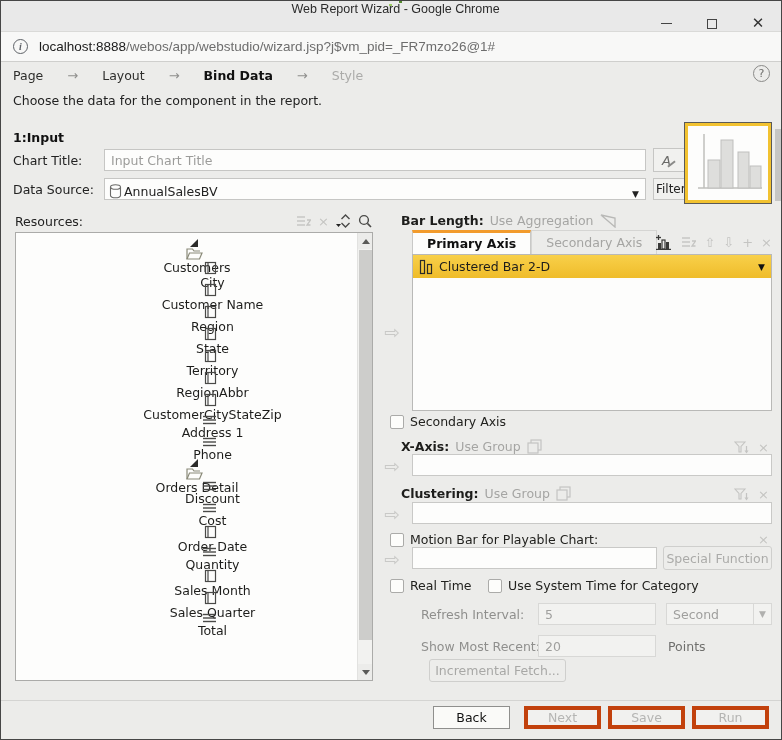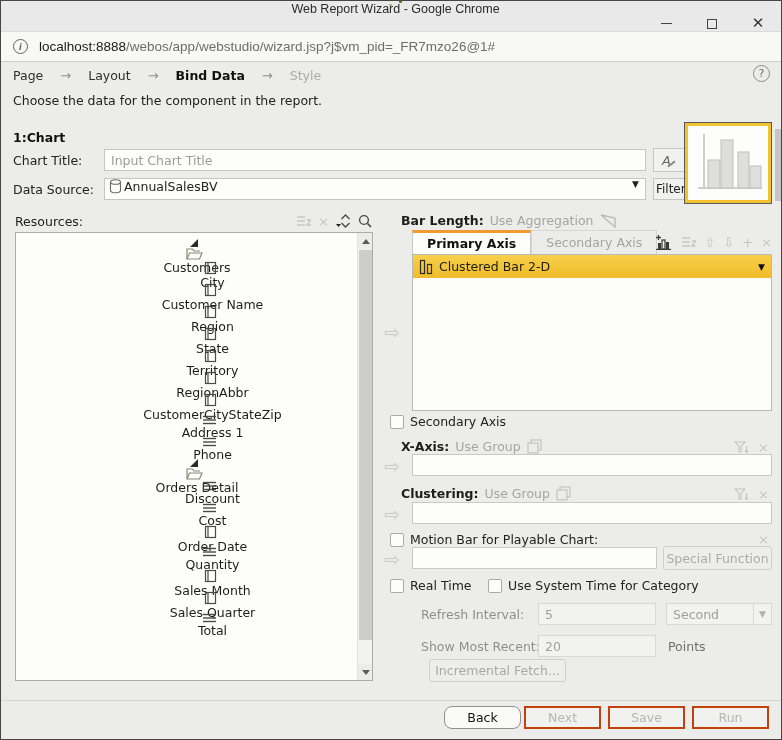--- a/index.html
+++ b/index.html
@@ -36,21 +36,21 @@
   }
   .info-icon {
     width:15px; height:15px; border:1.5px solid #5f6368; border-radius:50%;
     margin-left:12px; display:flex; align-items:center; justify-content:center;
     font-size:10px; color:#5f6368; font-family:"Liberation Serif",serif; font-style:italic; font-weight:bold;
   }
   .url { margin-left:11px; font-size:13.5px; font-family:"Liberation Sans",sans-serif; white-space:nowrap; }
   .url .host { color:#1b1b1b; }
   .url .path { color:#6d6d6d; }
   
-  .breadcrumb { position:absolute; left:12px; top:67px; font-size:12.5px; color:#333; display:flex; align-items:center; gap:17px; }
+  .breadcrumb { position:absolute; left:12px; top:67px; font-size:12.5px; color:#333; display:flex; align-items:center; gap:24px; }
   .crumb { color:#2e2e2c; }
   .crumb.active { font-weight:bold; color:#111; }
   .crumb.disabled { color:#ABABA9; }
   .crumb-arrow { color:#8f8f8d; font-size:13px; }
   .help-icon {
     position:absolute; right:11px; top:64px; width:17px; height:17px; border:1.5px solid #8a8a88;
     border-radius:50%; display:flex; align-items:center; justify-content:center;
     font-size:11px; color:#6f6f6d;
   }
   .subtitle { position:absolute; left:12px; top:92px; font-size:12.5px; color:#222; }
@@ -64,21 +64,21 @@
   }
   .chart-title-input::placeholder { color:#9C9C9A; opacity:1; }
   .font-btn {
     position:absolute; left:652px; top:147px; width:32px; height:24px;
     background:#F1F1EF; border:1px solid #C6C6C4; display:flex; align-items:center; justify-content:center;
   }
   .font-btn .A { font-size:13px; color:#6a6a68; font-style:italic; }
   .font-btn .pencil { display:block; width:9px; height:0; border-top:2px solid #8a8a88; transform:rotate(-38deg); margin-left:-4px; margin-top:7px; }
   .datasource-select {
     position:absolute; left:103px; top:177px; width:542px; height:22px;
-    background:#FDFDFC; border:1px solid #C6C6C4; display:flex; align-items:flex-start;
+    background:#FDFDFC; border:1px solid #C6C6C4; display:flex; align-items:flex-end;
   }
   .db-icon { margin-left:4px; }
   .ds-value { font-size:12.5px; color:#222; margin-left:2px; flex:1; }
   .ds-arrow { color:#222; font-size:9px; margin-right:6px; }
   .filter-btn {
     position:absolute; left:652px; top:177px; width:46px; height:22px;
     background:#F1F1EF; border:1px solid #C6C6C4; font-size:12px; color:#222;
     display:flex; align-items:center; justify-content:center; font-family:"DejaVu Sans",sans-serif;
   }
   .chart-thumb {
@@ -164,21 +164,21 @@
     font-size:12.5px; color:#A8A8A6; display:flex; align-items:center; justify-content:center;
   }
   
   .footer-sep { position:absolute; left:0; right:0; top:699px; border-top:1px solid #D4D4D2; }
   .footer { position:absolute; left:0; right:0; top:700px; bottom:0; background:#ECECEA; }
   .f-btn {
     position:absolute; top:5px; width:77px; height:23px; font-size:12.5px;
     display:flex; align-items:center; justify-content:center; font-family:"DejaVu Sans",sans-serif;
   }
   .f-btn.enabled { background:#FAFAF8; border:1px solid #8f8f8d; color:#111; }
-  .f-btn.disabled { background:#F1F1EF; border:2px solid #c2410c; color:#B5B5B3; }
+  .f-btn.disabled { background:#F1F1EF; border:4px solid #c2410c; color:#B5B5B3; }
   svg { display:block; }
 </style>
 </head>
 <body>
 
 <div class="window">
 
   <div class="titlebar">
     <div class="favicon">
       <span class="d d1"></span>
@@ -213,21 +213,21 @@
     <span class="crumb-arrow">→</span>
     <span class="crumb">Layout</span>
     <span class="crumb-arrow">→</span>
     <span class="crumb active">Bind Data</span>
     <span class="crumb-arrow">→</span>
     <span class="crumb disabled">Style</span>
   </div>
   <div class="help-icon">?</div>
   <div class="subtitle">Choose the data for the component in the report.</div>
 
-  <div class="comp-name">1:Chart</div>
+  <div class="comp-name">1:Input</div>
   <div class="field-label" style="left:12px; top:152px;">Chart Title:</div>
   <input class="chart-title-input" placeholder="Input Chart Title" style="">
   <div class="font-btn">
     <span class="A">A</span>
       <span class="pencil"></span>
   </div>
   <div class="field-label" style="left:12px; top:181px;">Data Source:</div>
   <div class="datasource-select">
     <svg class="db-icon" width="13" height="15" viewBox="0 0 13 15">
       <ellipse cx="6.5" cy="3" rx="5" ry="2.3" fill="none" stroke="#6a6a68" stroke-width="1.1"></ellipse>
@@ -639,21 +639,21 @@
 
   <div class="dis-label" style="left:420px; top:638px;">Show Most Recent:</div>
   <input class="dis-input" style="left: 537px; top: 634px; width: 118px;" disabled="" value="20">
   <div class="dis-label" style="left:667px; top:638px; color:#6f6f6d;">Points</div>
 
   <div class="if-btn">Incremental Fetch...</div>
 
   <div class="footer-sep"></div>
   <div class="footer">
 
-      <div class="f-btn enabled" style="left: 443px; border-radius: 8px;">
+      <div class="f-btn enabled" style="left: 432px;">
         <span>Back</span>
       </div>
 
       <div class="f-btn disabled" style="left: 523px;">
         <span>Next</span>
       </div>
 
       <div class="f-btn disabled" style="left: 607px;">
         <span>Save</span>
       </div>

